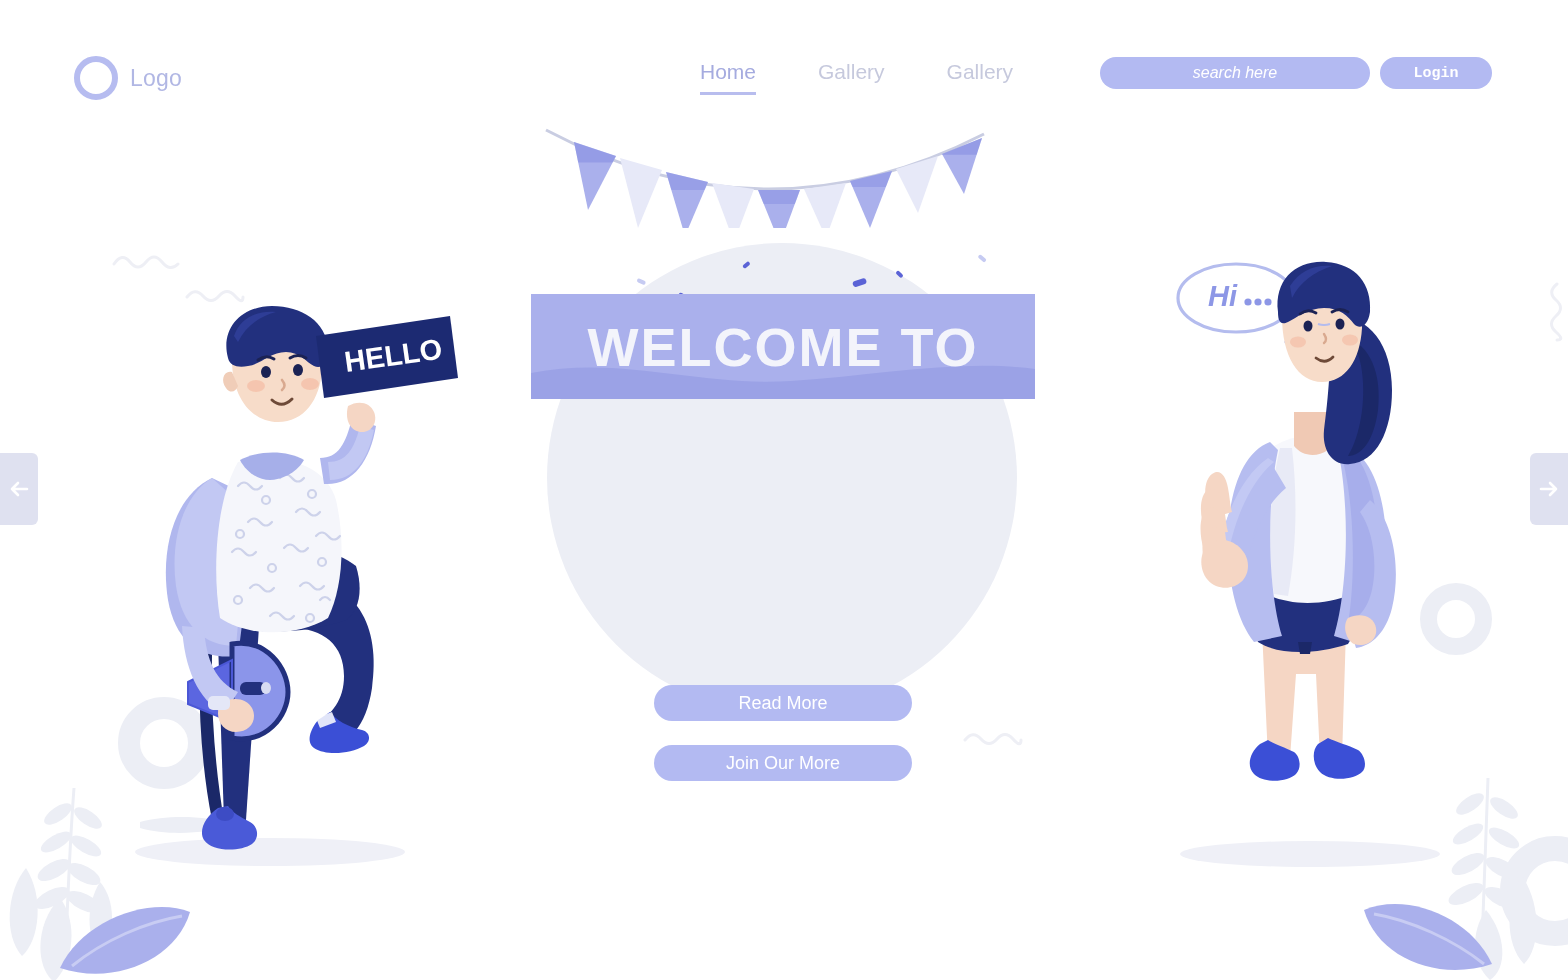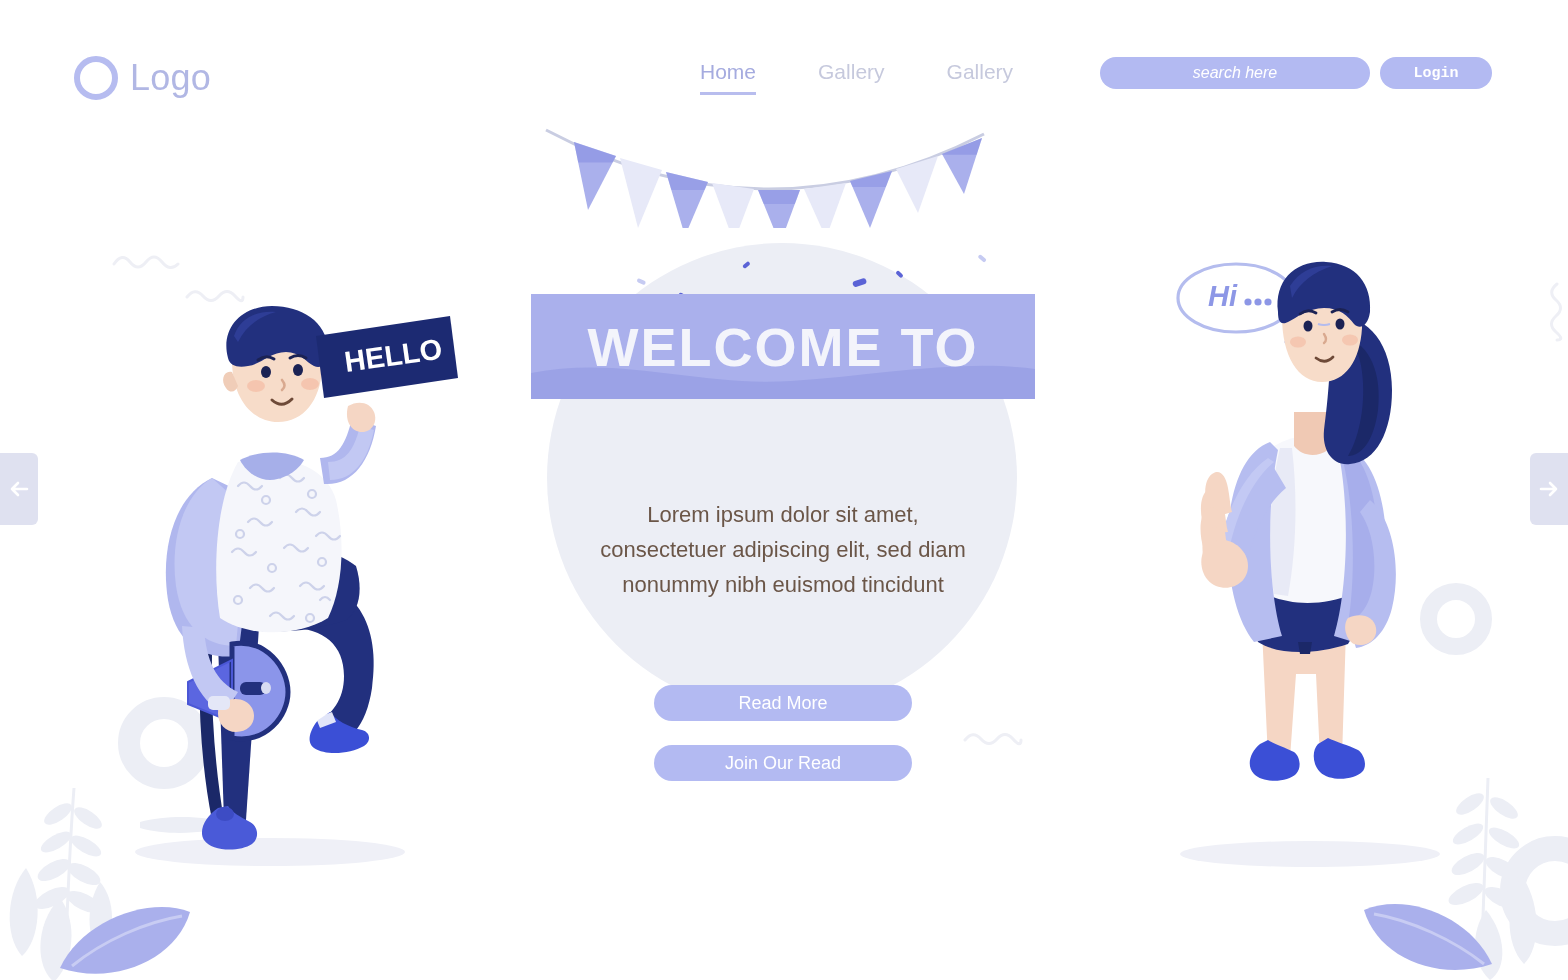--- a/index.html
+++ b/index.html
@@ -55,21 +55,21 @@
   .logo {
     position: absolute;
     left: 74px; top: 56px;
     display: flex; align-items: center; gap: 12px;
   }
   .logo-ring {
     width: 44px; height: 44px; border-radius: 50%;
     border: 6px solid #b6bcf0;
   }
   .logo-text {
-    font-size: 36px; color: #b1b7e4; letter-spacing: 0.2px;
+    font-size: 23px; color: #b1b7e4; letter-spacing: 0.2px;
   }
 
   .nav {
     position: absolute;
     left: 700px; top: 60px;
     display: flex; align-items: flex-start; gap: 62px;
   }
   .nav-item {
     font-size: 21px;
     color: #c6c9dd;
@@ -284,29 +284,24 @@
     </svg>
 
     <div class="welcome-band">
       <svg class="wave" viewBox="0 0 504 46" preserveAspectRatio="none">
         <path d="M0,20 C90,2 170,34 260,28 C350,22 430,6 504,16 L504,46 L0,46 Z" fill="#9ba2e6"></path>
       </svg>
       <div class="welcome-text">WELCOME TO</div>
     </div>
 
 
-    <div class="lead">
-      <div>Lorem ipsum dolor sit amet,</div>
-      <div>consectetuer adipiscing elit, sed diam</div>
-      <div>nonummy nibh euismod tincidunt</div>
-    </div>
 
     <div class="cta-wrap">
       <button class="cta-btn">Read More</button>
-      <button class="cta-btn">Join Our Read</button>
+      <button class="cta-btn">Join Our More</button>
     </div>
   </div>
 
   <div class="arrow-btn arrow-prev">
     <svg width="20" height="16" viewBox="0 0 20 16">
       <path d="M9,2 L3,8 L9,14 M3,8 L18,8" stroke="#ffffff" stroke-width="2.6" fill="none" stroke-linecap="round" stroke-linejoin="round"></path>
     </svg>
   </div>
   <div class="arrow-btn arrow-next">
     <svg width="20" height="16" viewBox="0 0 20 16">

